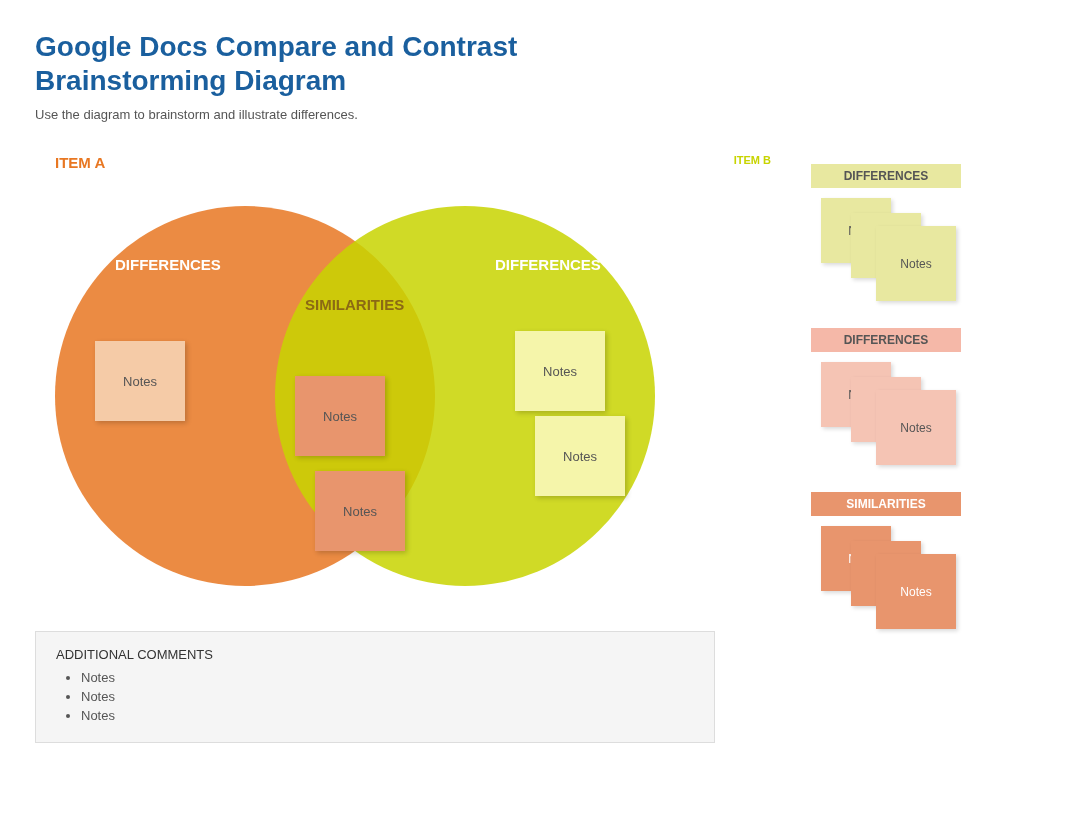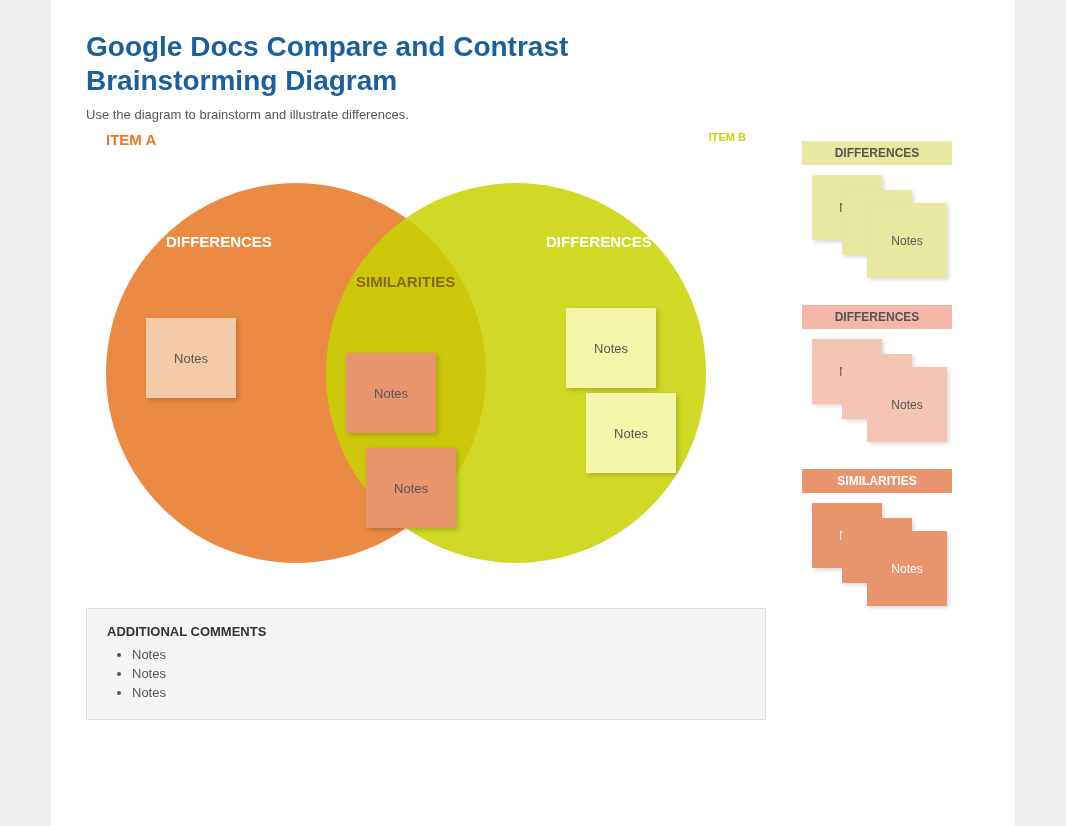--- a/index.html
+++ b/index.html
@@ -6,40 +6,40 @@
     body {
       font-family: Arial, sans-serif;
       background: #f0f0f0;
       display: flex;
       justify-content: center;
       align-items: center;
       min-height: 100vh;
     }
     .page {
       background: white;
-      width: 964px;
+      width: 1066px;
       min-height: 826px;
       padding: 30px 35px;
       position: relative;
     }
     .title {
       color: #1a5f9e;
       font-size: 28px;
       font-weight: bold;
       line-height: 1.2;
       margin-bottom: 10px;
     }
     .subtitle {
       color: #555;
       font-size: 13px;
-      margin-bottom: 9px;
+      margin-bottom: 32px;
     }
     .main-content {
       display: flex;
-      gap: 36px;
+      gap: 20px;
     }
     .diagram-area {
       flex: 1;
       position: relative;
     }
     .item-labels {
       display: flex;
       justify-content: space-between;
       margin-bottom: 5px;
       padding: 0 20px;
@@ -144,21 +144,21 @@
       top: 240px; left: 500px;
     }
     .additional-box {
       background: #f5f5f5;
       border: 1px solid #ddd;
       padding: 15px 20px;
       margin-top: 15px;
       width: 680px;
     }
     .additional-title {
-      font-weight: bold;
+      font-weight: normal;
       font-size: 13px;
       margin-bottom: 8px;
       color: #333;
     }
     .additional-list {
       list-style: disc;
       padding-left: 25px;
       font-size: 13px;
       color: #555;
     }

